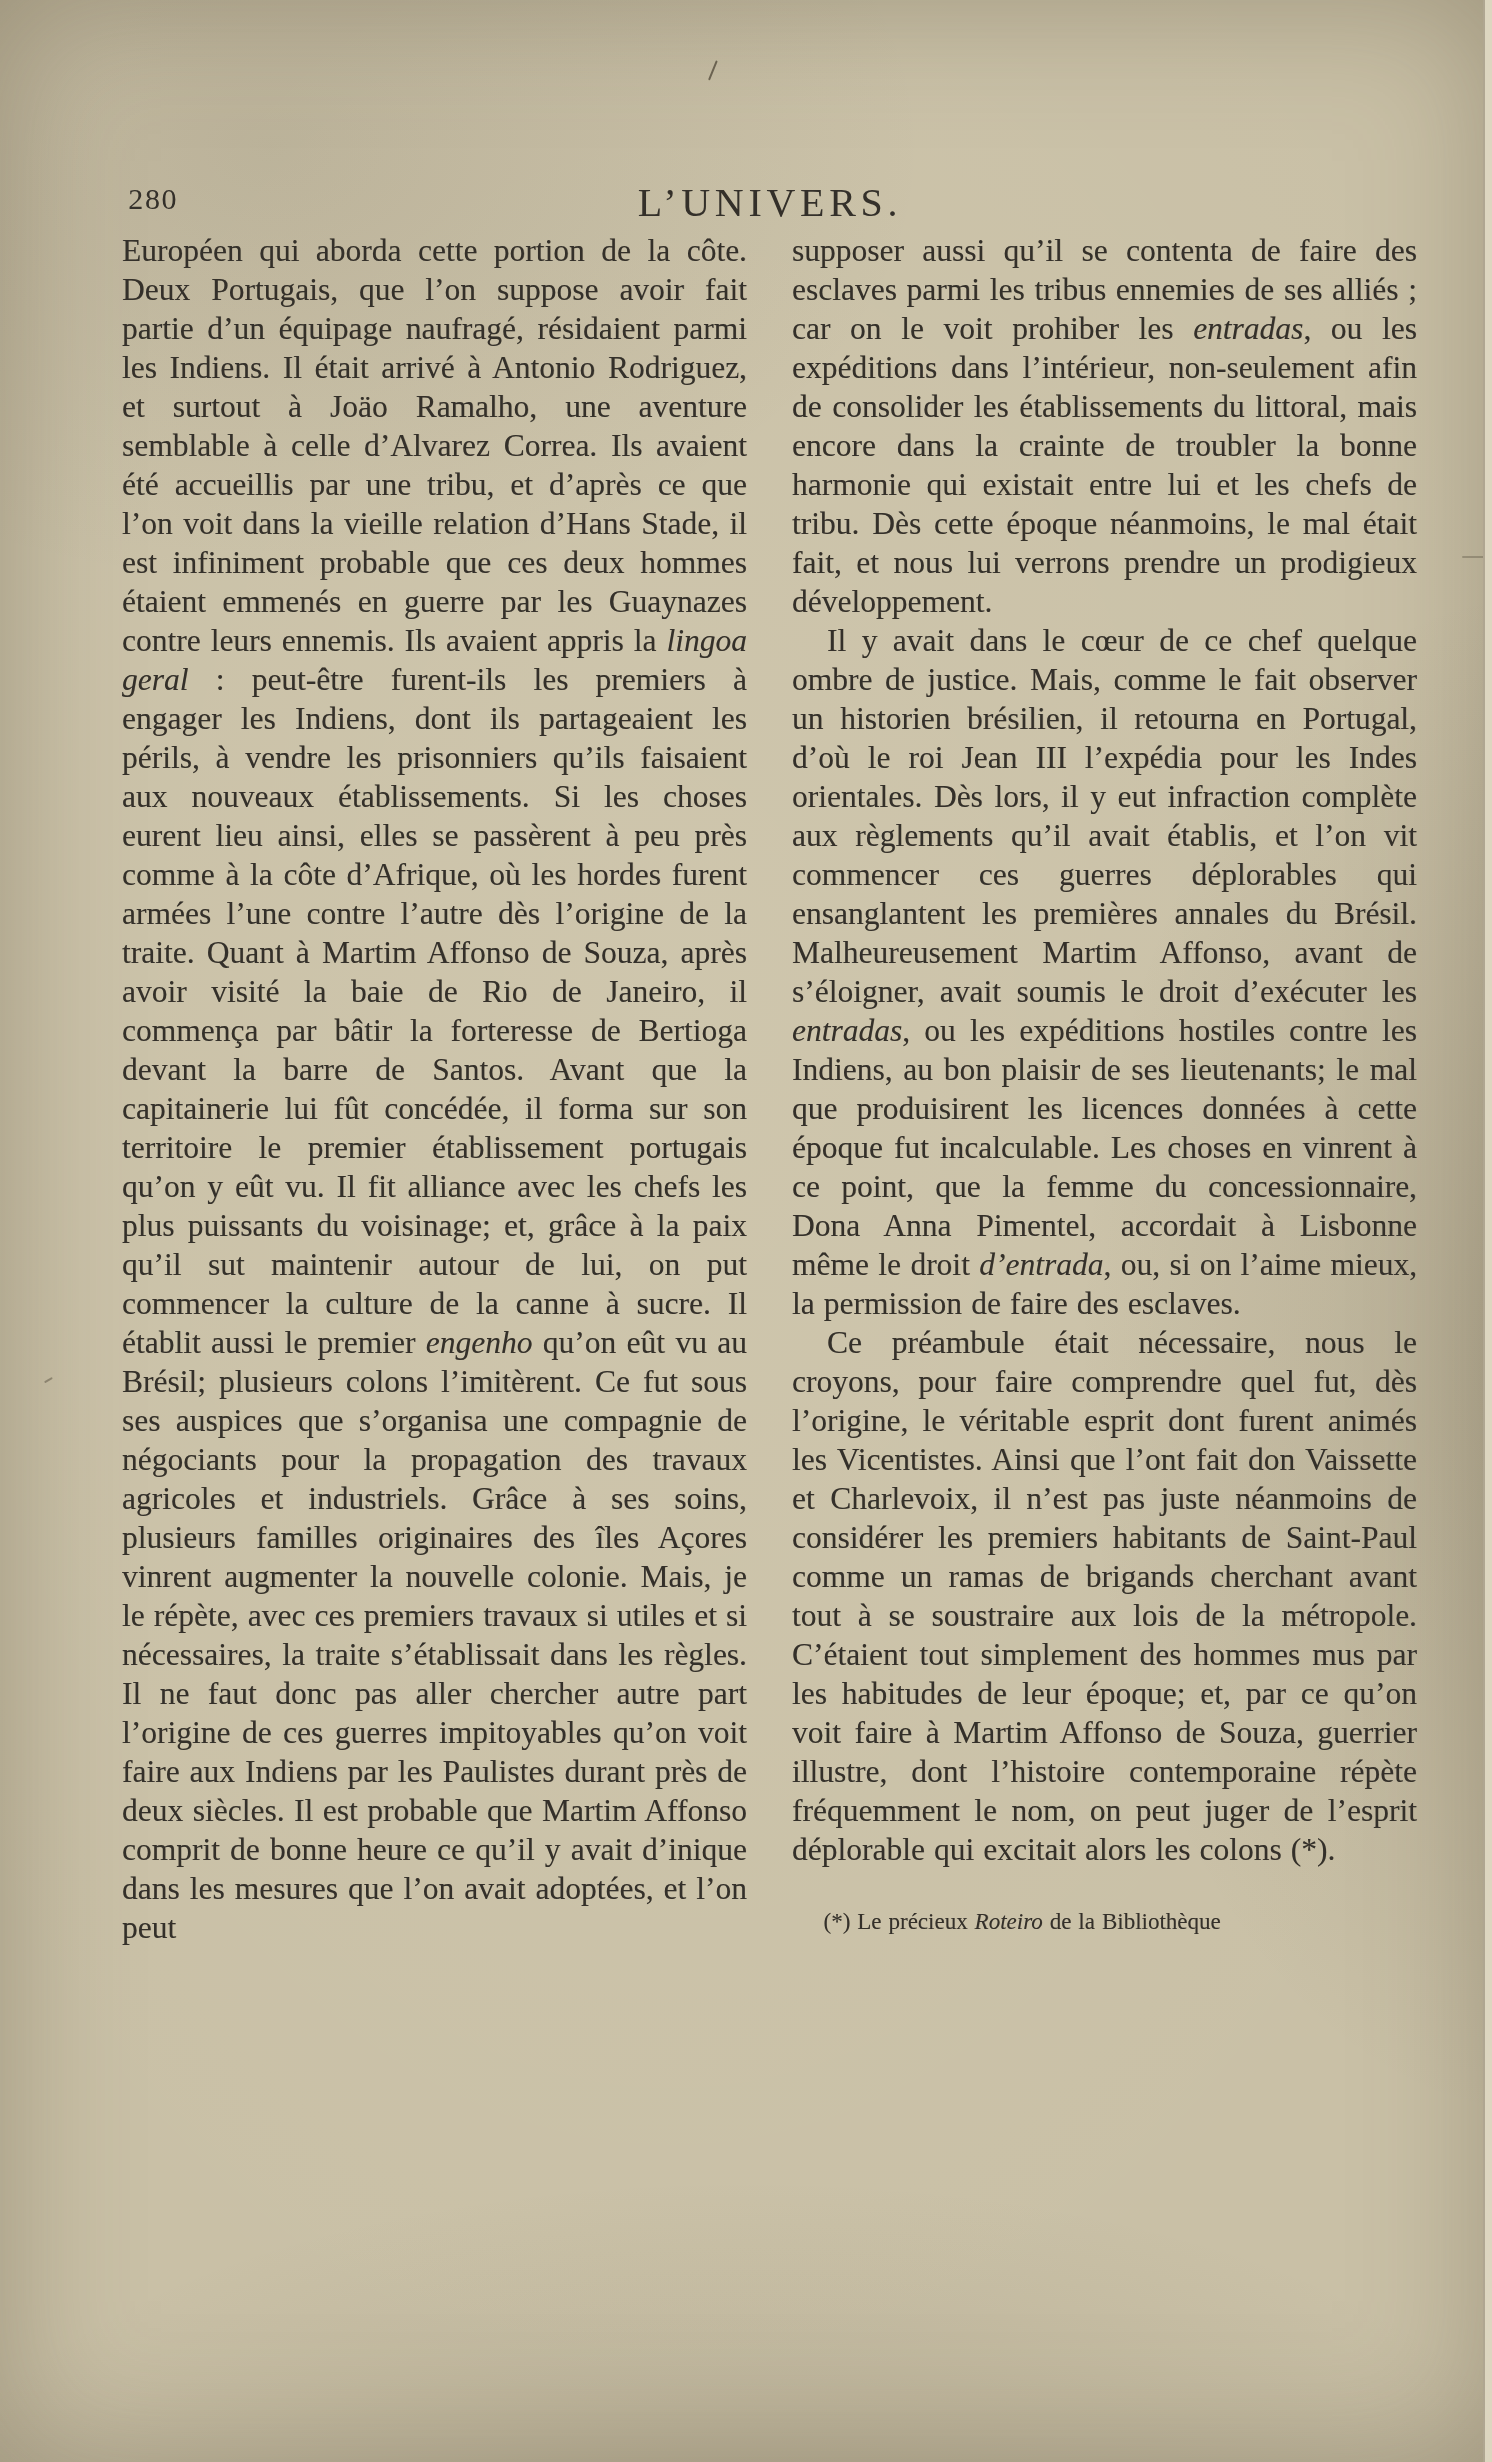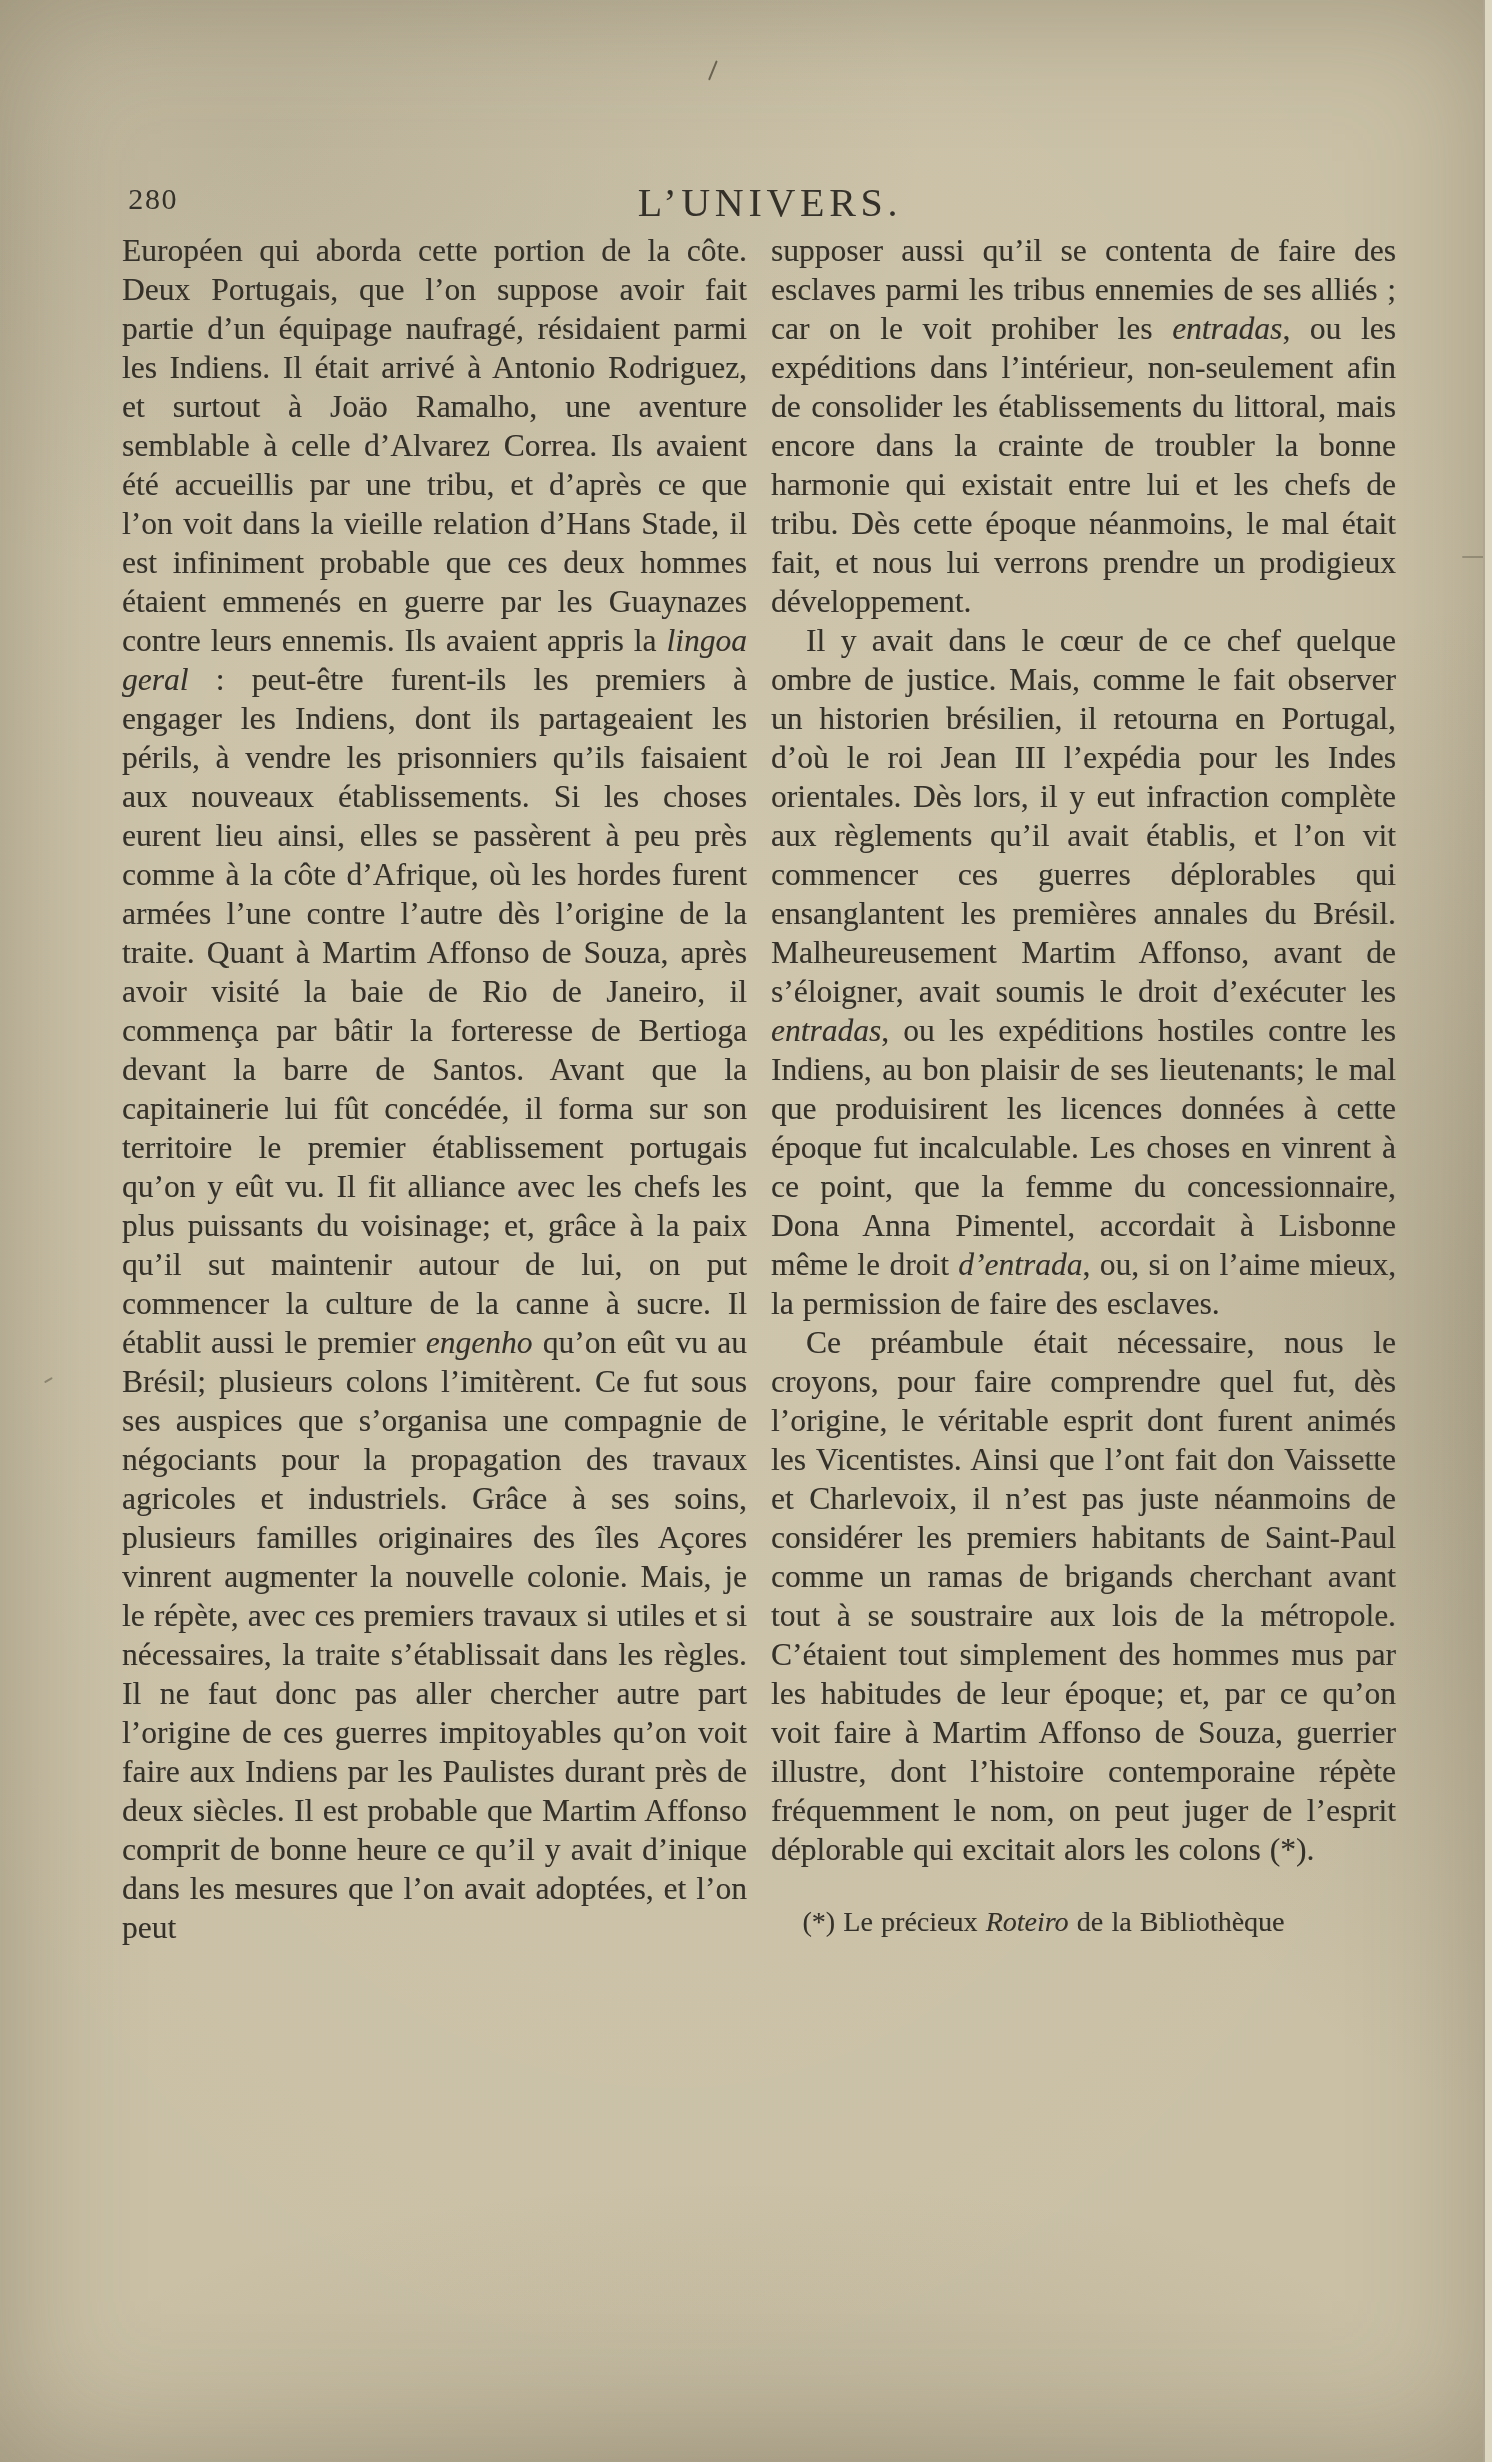--- a/index.html
+++ b/index.html
@@ -43,35 +43,35 @@
     text-align: center;
     font-size: 40px;
     letter-spacing: 4.7px;
   }
   .columns {
     position: absolute;
     top: 231px;
     left: 122px;
     width: 1308px;
     display: flex;
-    gap: 24px;
+    gap: 45px;
   }
   .col {
     width: 625px;
     text-align: justify;
     font-size: 31.5px;
     line-height: 39px;
     word-spacing: 1.2px;
     hyphens: auto;
     text-shadow: 0.3px 0.3px 0.5px rgba(40,35,28,0.30);
   }
   .col p { margin: 0; }
   .col p.indent { text-indent: 35px; }
   .footnote { margin-top: 35px; }
-  .footnote p { font-size: 28px; line-height: 35px; }
+  .footnote p { font-size: 23px; line-height: 35px; }
   .footnote p.indent { text-indent: 31.5px; }
   .speck { position: absolute; background: rgba(62,53,40,0.65); border-radius: 1.6px; }
   .speck-1 { left: 712px; top: 60px; width: 2.4px; height: 20.5px; transform: rotate(22deg); }
   .speck-2 { left: 44px; top: 1379px; width: 9.4px; height: 2.4px; transform: rotate(-30deg); opacity: 0.6; }
   .speck-3 { right: 9.4px; top: 556px; width: 22px; height: 2.4px; opacity: 0.45; }
 </style>
 </head>
 <body>
 
 <div class="page">

